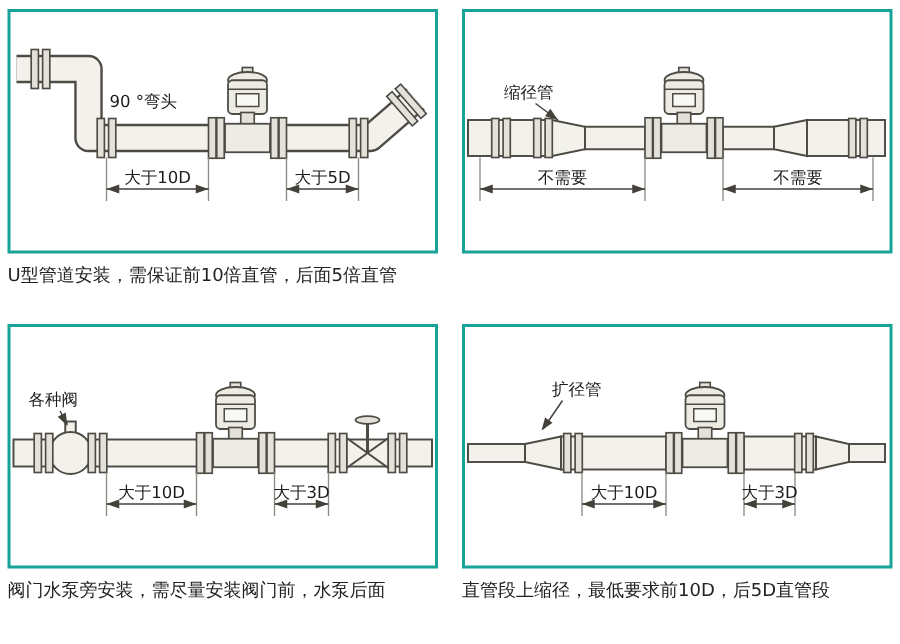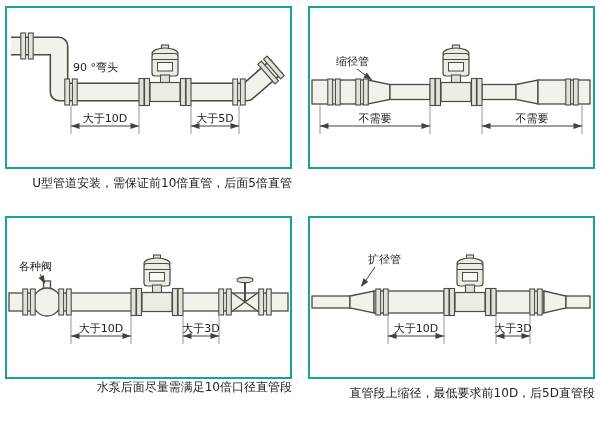--- a/index.html
+++ b/index.html
@@ -11,21 +11,21 @@
   .grid{
     display:grid;grid-template-columns:287px 287px;column-gap:16px;row-gap:24px;
   }
   .cell{display:flex;flex-direction:column;}
   .panel{
     box-sizing:border-box;width:287px;height:163px;background:#ffffff;
     border:2px solid #17a398;
   }
   .panel svg{display:block;width:283px;height:159px;}
   .caption{
-    margin:7px 0 0;text-align:right;font-size:12px;line-height:1.32;color:#222222;
+    margin:7px 0 0;text-align:left;font-size:12px;line-height:1.32;color:#222222;
   }
   
   .pp{fill:#f2f1ec;stroke:#4d4b44;stroke-width:1.3;}
   .pOut{fill:none;stroke:#4d4b44;stroke-width:19;stroke-linejoin:round;}
   .pIn{fill:none;stroke:#f2f1ec;stroke-width:15.8;stroke-linejoin:round;}
   .ext{stroke:#8d8b82;stroke-width:0.9;}
   .dln{stroke:#43413a;stroke-width:1;}
   .ar{fill:#43413a;}
   .dtx{font-size:11px;fill:#1c1c1c;text-anchor:middle;}
   .ltx{font-size:11px;fill:#1c1c1c;}
@@ -176,21 +176,21 @@
           <g>
             <line class="ext" x1="176" y1="97" x2="176" y2="126"></line>
             <line class="ext" x1="212" y1="97" x2="212" y2="126"></line>
             <line class="dln" x1="176" y1="118" x2="212" y2="118"></line>
             <path class="ar" d="M176 118 l8.5 -3 v6 z"></path>
             <path class="ar" d="M212 118 l-8.5 -3 v6 z"></path>
             <text class="dtx" x="194" y="114">大于3D</text>
           </g>
         </svg>
       </div>
-      <p class="caption" style="margin-top:1px">水泵后面尽量需满足10倍口径直管段</p>
+      <p class="caption">阀门水泵旁安装，需尽量安装阀门前，水泵后面</p>
     </section>
 
     <section class="cell">
       <div class="panel">
         <svg viewBox="0 0 283 159">
           <g>
             <rect class="pp" x="2" y="78" width="38" height="12"></rect>
             <polygon class="pp" points="40,78 64,73 64,95 40,90"></polygon>
             <rect class="pp" x="64" y="73" width="70" height="22"></rect>
             <rect class="pp" x="186" y="73" width="48" height="22"></rect>

